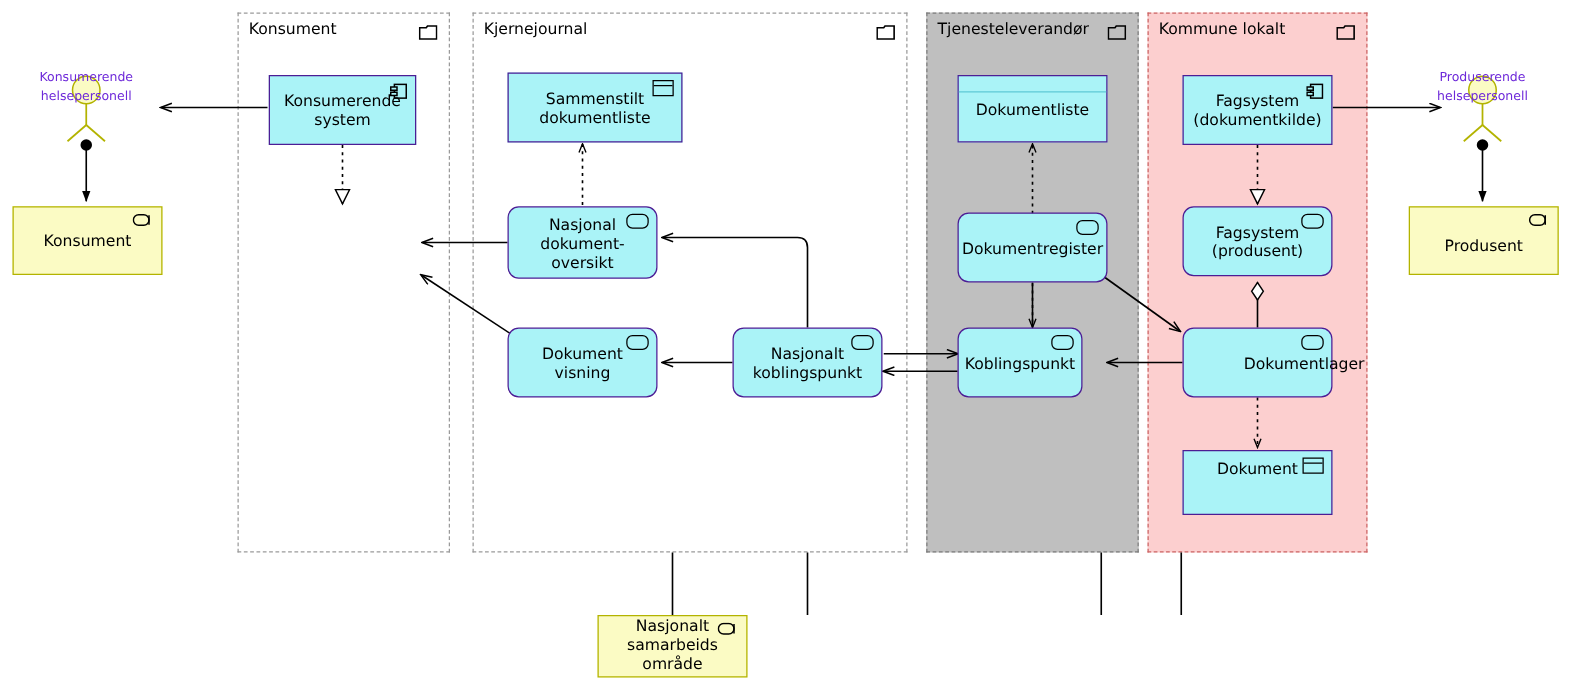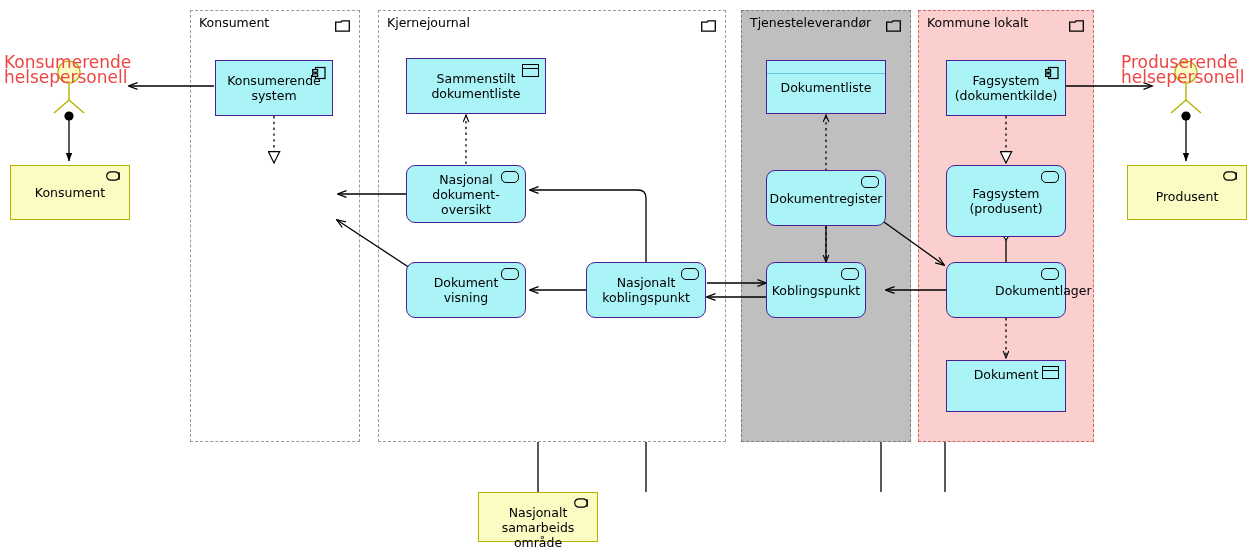--- a/index.html
+++ b/index.html
@@ -33,21 +33,21 @@
   .ico-data{width:15px;height:11px;border:1.4px solid #000;background:transparent;}
   .ico-data:before{content:"";position:absolute;left:0;top:3px;width:15px;height:1.4px;background:#000;}
   
   .ico-role{width:17px;height:10px;}
 
   
   .dataobj{position:relative;}
   .dataobj .band{position:absolute;left:0;top:0;right:0;height:12px;border-bottom:1px solid #5fc9d6;}
   .dataobj .lbl{position:relative;z-index:2;}
 
-  .actor{position:absolute;text-align:left;font-size:17px;line-height:15px;color:#ef4444;}
+  .actor{position:absolute;text-align:center;font-size:10px;line-height:15px;color:#6d28d9;}
   .actor .name{position:relative;z-index:3;white-space:nowrap;}
   .actor svg{position:absolute;left:50%;transform:translateX(-50%);}
 </style>
 </head>
 <body>
 
 <div id="canvas">
 
   <div class="grp" style="left:190px;top:10px;width:170px;height:432px;border:1.5px dashed #9a9a9a;background:#fff;">
     <div class="grp-title">Konsument</div>
@@ -222,21 +222,21 @@
 
   <div class="node cyan sharp" style="left:946px;top:60px;width:120px;height:56px;position:absolute;">
     <span class="lbl">Fagsystem (dokumentkilde)</span>
     <svg class="ico ico-comp" viewBox="0 0 14 14">
       <rect x="3.5" y="1.5" width="9.5" height="11" fill="none" stroke="#000" stroke-width="1.2"></rect>
       <rect x="0.6" y="3.6" width="5" height="2.6" fill="#aaf3f7" stroke="#000" stroke-width="1.2"></rect>
       <rect x="0.6" y="7.8" width="5" height="2.6" fill="#aaf3f7" stroke="#000" stroke-width="1.2"></rect>
     </svg>
   </div>
 
-  <div class="node cyan rounded" style="left:946px;top:165px;width:120px;height:72px;position:absolute;">
+  <div class="node cyan rounded" style="left:946px;top:165px;width:120px;height:56px;position:absolute;">
     <span class="lbl">Fagsystem (produsent)</span>
     <span class="ico ico-service"></span>
   </div>
 
   <div class="node cyan rounded" style="left:946px;top:262px;width:120px;height:56px;position:absolute;padding-left:48px;">
     <span class="lbl">Dokumentlager</span>
     <span class="ico ico-service"></span>
   </div>
 
   <div class="node cyan sharp" style="left:946px;top:360px;width:120px;height:52px;position:absolute;align-items:flex-start;padding-top:6px;">
@@ -245,21 +245,21 @@
   </div>
 
   <div class="node yellow sharp" style="left:1127px;top:165px;width:120px;height:55px;position:absolute;align-items:flex-start;padding-top:23px;">
     <span class="lbl">Produsent</span>
     <svg class="ico ico-role" viewBox="0 0 17 10">
       <rect x="0.7" y="0.8" width="12.5" height="8.4" rx="4.2" fill="none" stroke="#000" stroke-width="1.2"></rect>
       <line x1="13.2" y1="1.2" x2="13.2" y2="8.8" stroke="#000" stroke-width="1.2"></line>
     </svg>
   </div>
 
-  <div class="node yellow sharp" style="left:478px;top:492px;width:120px;height:50px;position:absolute;align-items:flex-start;padding-top:12px;">
+  <div class="node yellow sharp" style="left:478px;top:492px;width:120px;height:50px;position:absolute;align-items:flex-start;padding-top:0;">
     <span class="lbl">Nasjonalt samarbeids område</span>
     <svg class="ico ico-role" viewBox="0 0 17 10">
       <rect x="0.7" y="0.8" width="12.5" height="8.4" rx="4.2" fill="none" stroke="#000" stroke-width="1.2"></rect>
       <line x1="13.2" y1="1.2" x2="13.2" y2="8.8" stroke="#000" stroke-width="1.2"></line>
     </svg>
   </div>
 
 
 </div>
 

